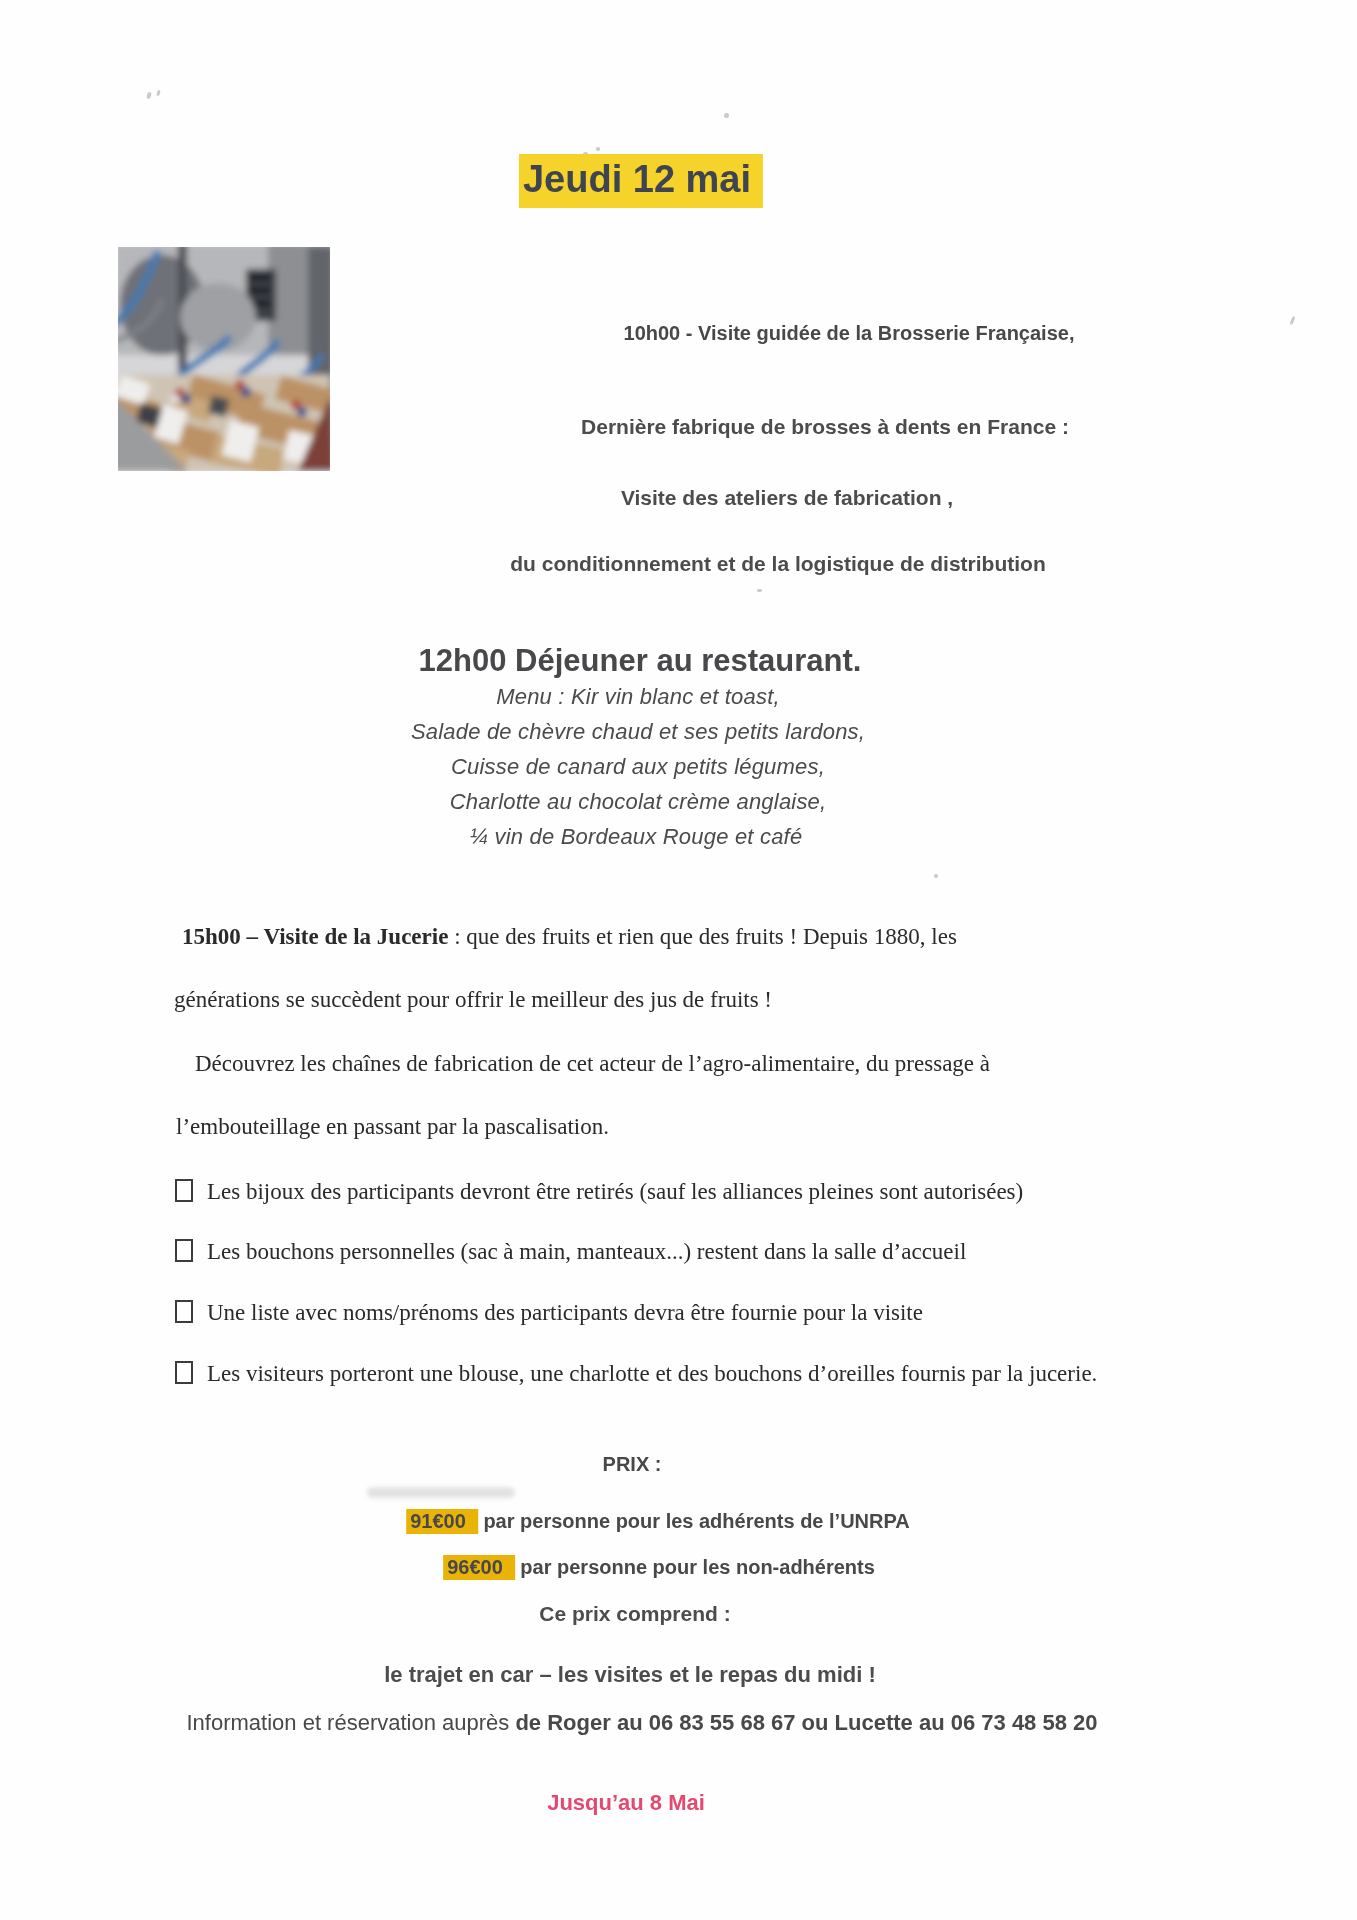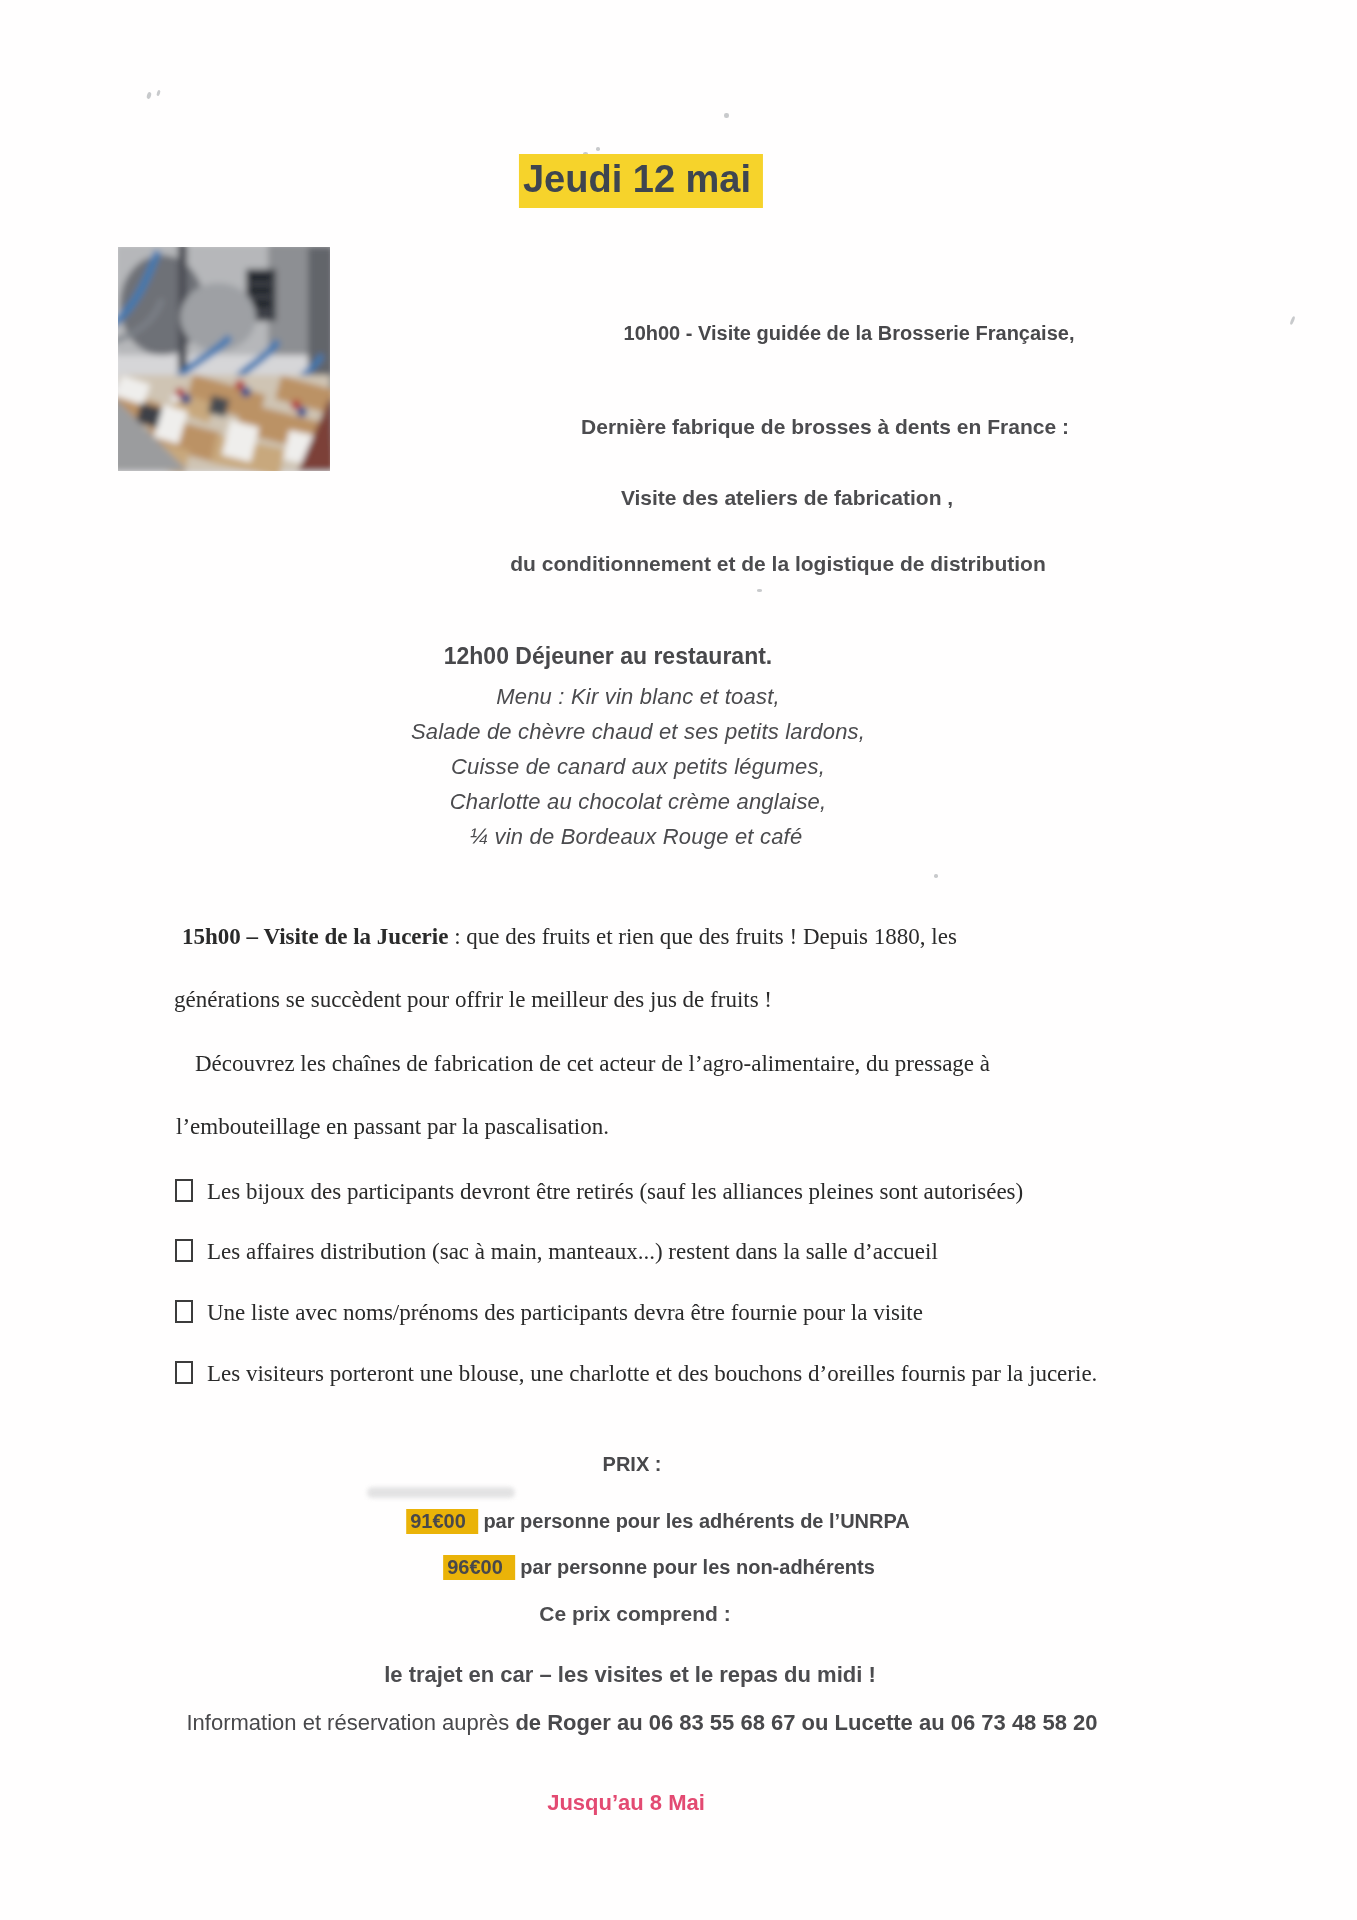--- a/index.html
+++ b/index.html
@@ -102,39 +102,39 @@
       <polygon points="-6,148 70,224 -6,224" fill="#9b9c9e"></polygon>
       <polygon points="212,150 216,224 180,224" fill="#7c4038"></polygon>
     </g>
   </svg>
 
   <div class="abs c sans sb" style="left:849px;top:322px">10h00 - Visite guidée de la Brosserie Française,</div>
   <div class="abs c sans sm" style="left:825px;top:415px">Dernière fabrique de brosses à dents en France :</div>
   <div class="abs c sans sm" style="left:787px;top:486px">Visite des ateliers de fabrication ,</div>
   <div class="abs c sans sm" style="left:778px;top:552px">du conditionnement et de la logistique de distribution</div>
 
-  <div class="abs c sans sb" style="left:608px;top:643px;font-size:23px">12h00 Déjeuner au restaurant.</div>
+  <div class="abs c sans sb" style="left:640px;top:643px;font-size:31px">12h00 Déjeuner au restaurant.</div>
   <div class="abs c sans mi" style="left:638px;top:684px">Menu : Kir vin blanc et toast,</div>
   <div class="abs c sans mi" style="left:638px;top:719px">Salade de chèvre chaud et ses petits lardons,</div>
   <div class="abs c sans mi" style="left:638px;top:754px">Cuisse de canard aux petits légumes,</div>
   <div class="abs c sans mi" style="left:638px;top:789px">Charlotte au chocolat crème anglaise,</div>
   <div class="abs c sans mi" style="left:636px;top:824px">¼ vin de Bordeaux Rouge et café</div>
 
   <div class="abs nw serif" style="left:182px;top:924px">
     <b>15h00 – Visite de la Jucerie</b><span> : que des fruits et rien que des fruits ! Depuis 1880, les</span>
   </div>
   <div class="abs nw serif" style="left:174px;top:987px">générations se succèdent pour offrir le meilleur des jus de fruits !</div>
   <div class="abs nw serif" style="left:195px;top:1051px">Découvrez les chaînes de fabrication de cet acteur de l’agro-alimentaire, du pressage à</div>
   <div class="abs nw serif" style="left:176px;top:1114px">l’embouteillage en passant par la pascalisation.</div>
 
   <div class="abs nw serif" style="left:175px;top:1179px">
     <span class="cb"></span><span>Les bijoux des participants devront être retirés (sauf les alliances pleines sont autorisées)</span>
   </div>
   <div class="abs nw serif" style="left:175px;top:1239px">
-    <span class="cb"></span><span>Les affaires distribution (sac à main, manteaux...) restent dans la salle d’accueil</span>
+    <span class="cb"></span><span>Les bouchons personnelles (sac à main, manteaux...) restent dans la salle d’accueil</span>
   </div>
   <div class="abs nw serif" style="left:175px;top:1300px">
     <span class="cb"></span><span>Une liste avec noms/prénoms des participants devra être fournie pour la visite</span>
   </div>
   <div class="abs nw serif" style="left:175px;top:1361px">
     <span class="cb"></span><span>Les visiteurs porteront une blouse, une charlotte et des bouchons d’oreilles fournis par la jucerie.</span>
   </div>
 
   <div class="abs c sans sb" style="left:632px;top:1453px">PRIX :</div>
 

